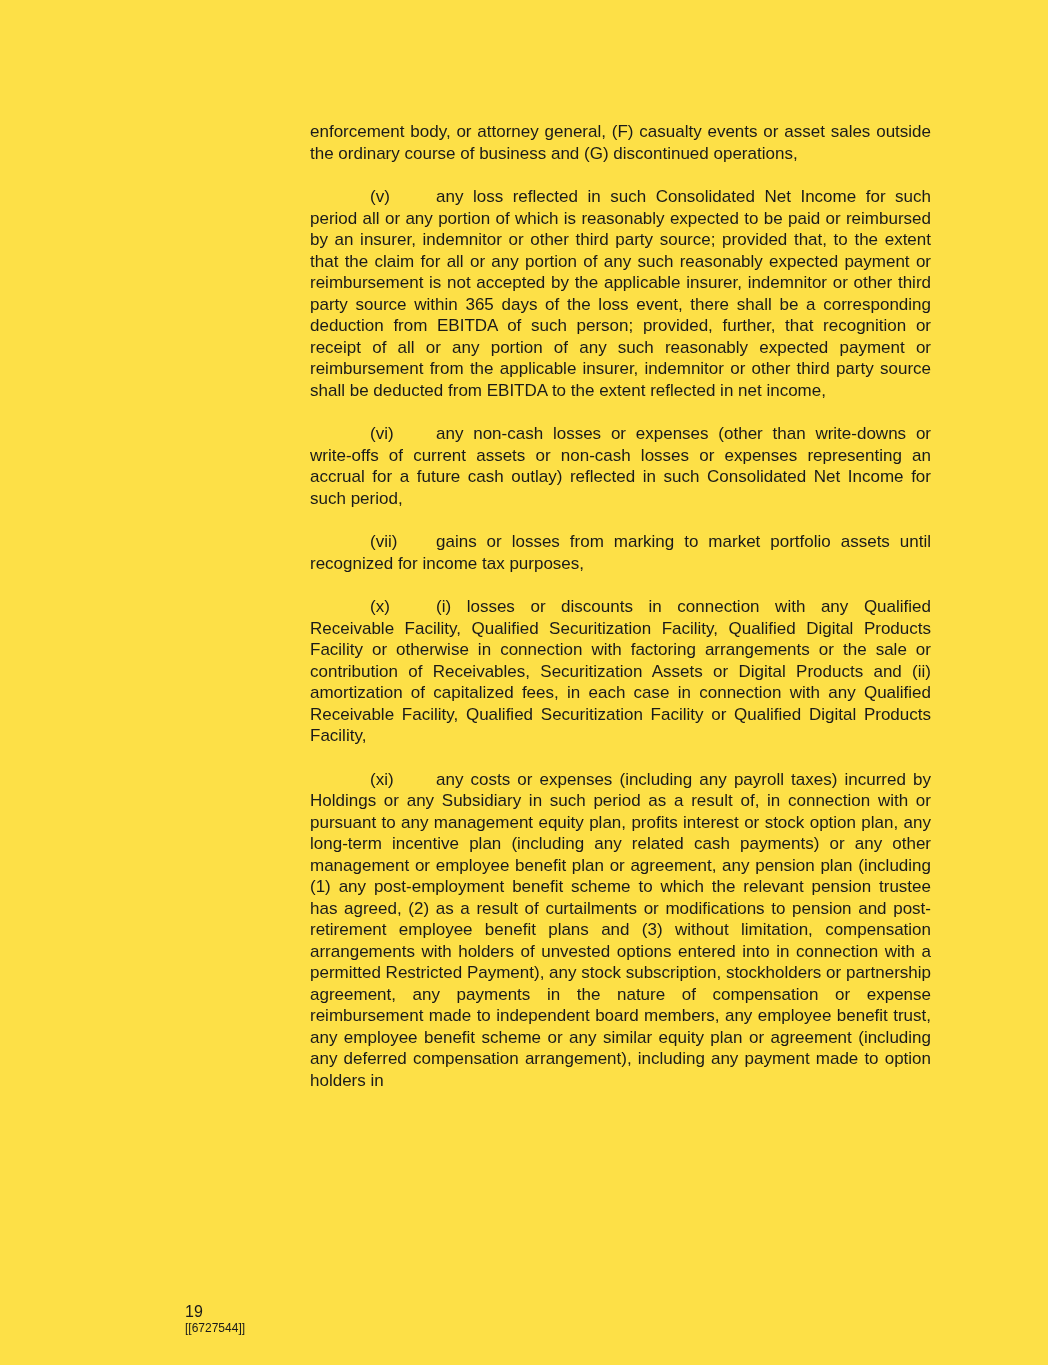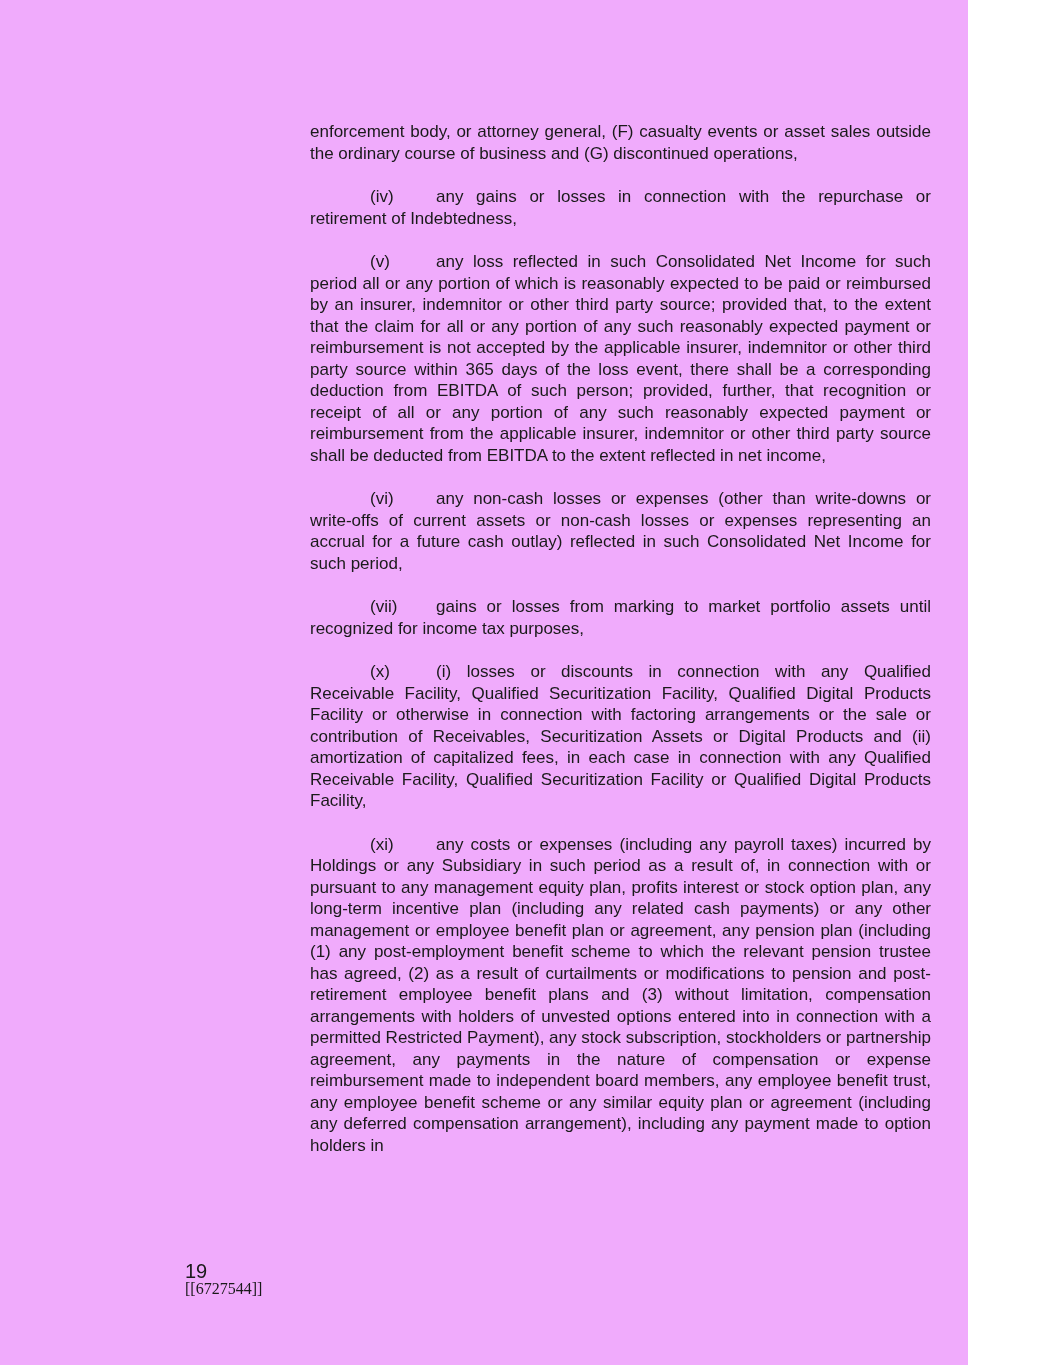--- a/index.html
+++ b/index.html
@@ -2,23 +2,23 @@
 <html><head>
 <meta charset="utf-8">
 <style>
   html, body {
     margin: 0;
     padding: 0;
     background: #ffffff;
   }
   .page {
     position: relative;
-    width: 968px;
+    width: 1048px;
     height: 1365px;
-    background: #f0abfc;
+    background: #fde047;
     overflow: hidden;
     font-family: "Liberation Sans", sans-serif;
     color: #1a1a1a;
   }
   .content {
     position: absolute;
     left: 310px;
     top: 121px;
     width: 621px;
   }
@@ -37,40 +37,39 @@
     display: inline-block;
     width: 66px;
     text-indent: 0;
   }
   .footer {
     position: absolute;
     left: 185px;
     top: 1262px;
   }
   .page-number {
-    font-size: 20px;
+    font-size: 16px;
     line-height: 19px;
     color: #1a1a1a;
+    margin-top: 40px;
   }
   .doc-id {
-    font-size: 16px;
+    font-size: 12px;
     line-height: 15px;
     color: #1a1a1a;
-    font-family: Liberation Serif, serif;
   }
 </style>
 </head>
 <body>
 
 <div class="page">
   <div class="content">
 
     <p class="para flush"><span>enforcement body, or attorney general, (F) casualty events or asset sales outside the ordinary course of business and (G) discontinued operations,</span></p>
 
-    <p class="para"><span class="num">(iv)</span><span>any gains or losses in connection with the repurchase or retirement of Indebtedness,</span></p>
 
     <p class="para"><span class="num">(v)</span><span>any loss reflected in such Consolidated Net Income for such period all or any portion of which is reasonably expected to be paid or reimbursed by an insurer, indemnitor or other third party source; provided that, to the extent that the claim for all or any portion of any such reasonably expected payment or reimbursement is not accepted by the applicable insurer, indemnitor or other third party source within 365 days of the loss event, there shall be a corresponding deduction from EBITDA of such person; provided, further, that recognition or receipt of all or any portion of any such reasonably expected payment or reimbursement from the applicable insurer, indemnitor or other third party source shall be deducted from EBITDA to the extent reflected in net income,</span></p>
 
     <p class="para"><span class="num">(vi)</span><span>any non-cash losses or expenses (other than write-downs or write-offs of current assets or non-cash losses or expenses representing an accrual for a future cash outlay) reflected in such Consolidated Net Income for such period,</span></p>
 
     <p class="para"><span class="num">(vii)</span><span>gains or losses from marking to market portfolio assets until recognized for income tax purposes,</span></p>
 
 
 
     <p class="para"><span class="num">(x)</span><span>(i) losses or discounts in connection with any Qualified Receivable Facility, Qualified Securitization Facility, Qualified Digital Products Facility or otherwise in connection with factoring arrangements or the sale or contribution of Receivables, Securitization Assets or Digital Products and (ii) amortization of capitalized fees, in each case in connection with any Qualified Receivable Facility, Qualified Securitization Facility or Qualified Digital Products Facility,</span></p>

